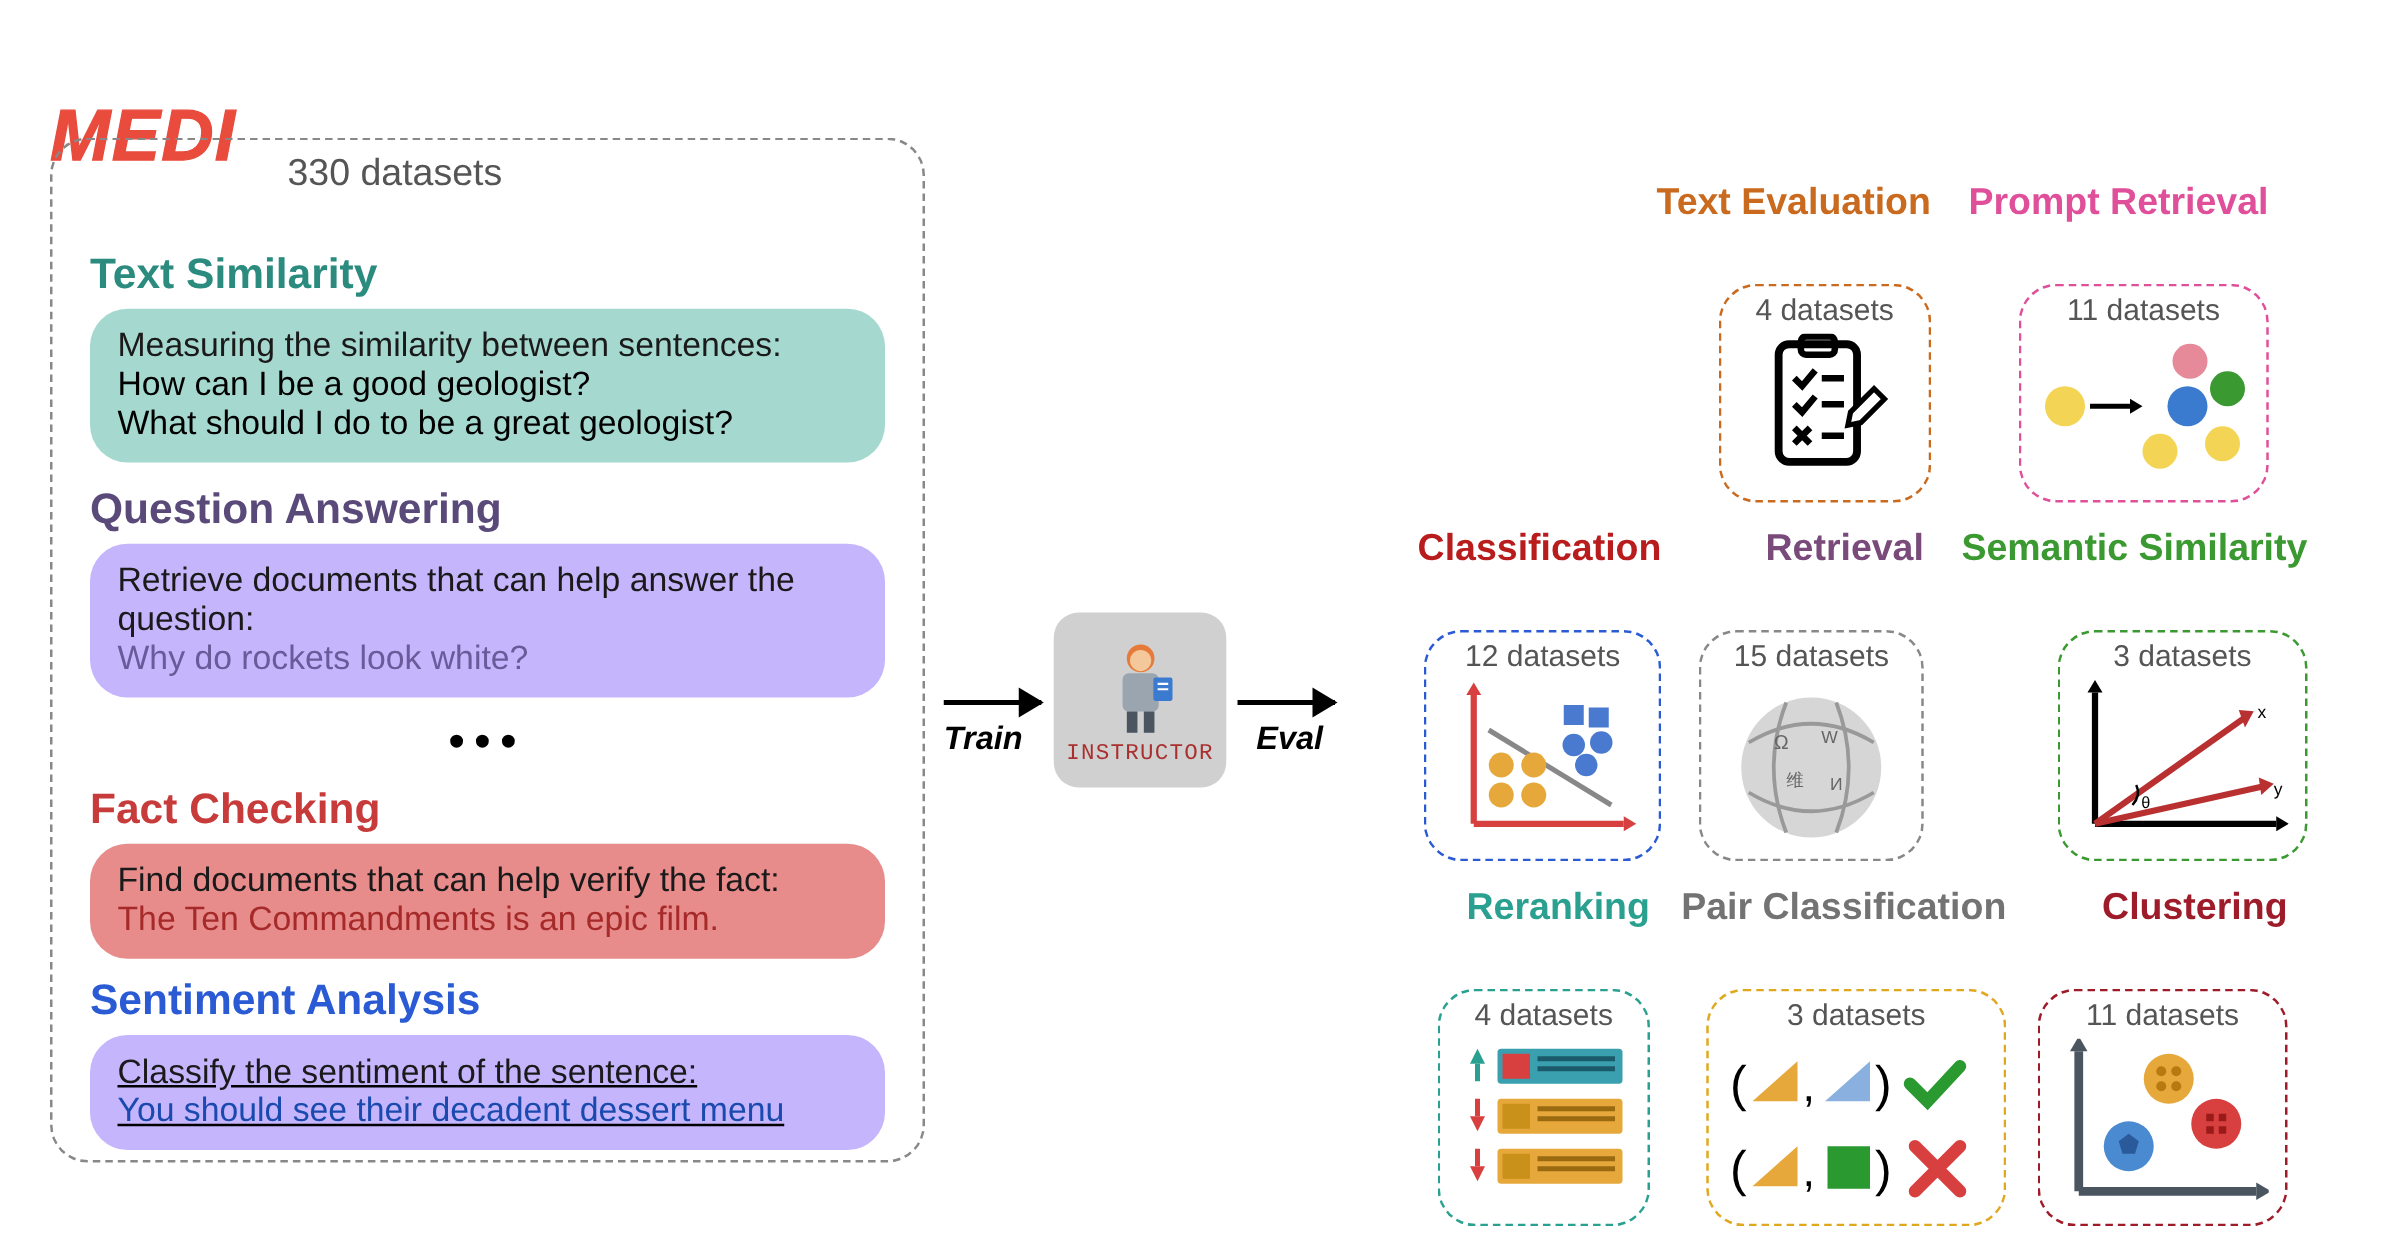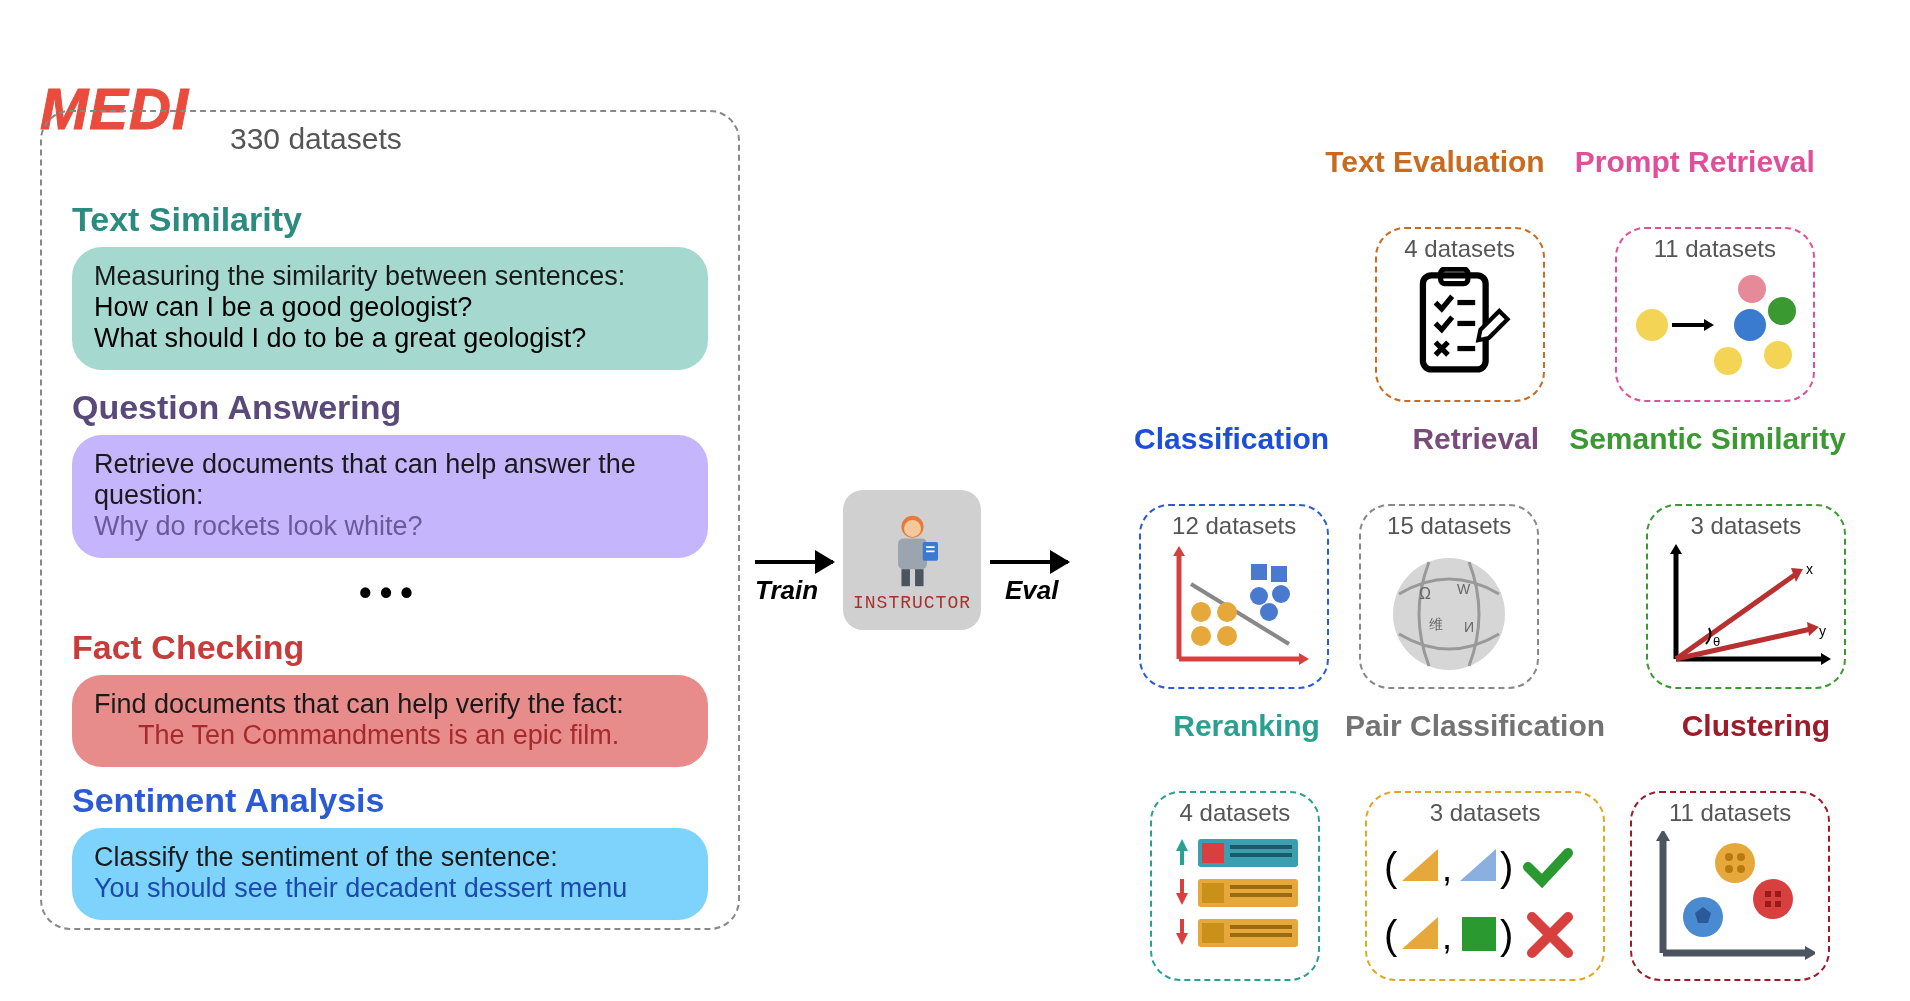--- a/index.html
+++ b/index.html
@@ -55,22 +55,22 @@
   margin-bottom: 14px;
 }
 .box-ts { background: #a5d9d0; margin-bottom: 18px; }
 .box-ts .instr { color: #1a1a1a; font-size: 27px; }
 .box-ts .ex { color: #000000; }
 .box-qa { background: #c4b5fd; }
 .box-qa .instr { color: #1a1a1a; }
 .box-qa .ex { color: #6b5a9a; }
 .box-fc { background: #e78b8b; }
 .box-fc .instr { color: #1a1a1a; }
-.box-fc .ex { color: #a62a2a; margin-left: 44px; }
-.box-sa { background: #7dd3fc; }
+.box-fc .ex { color: #a62a2a; }
+.box-sa { background: #c4b5fd; text-decoration: underline; }
 .box-sa .instr { color: #1a1a1a; }
 .box-sa .ex { color: #1a4aad; }
 .dots {
   text-align: center;
   font-size: 36px;
   font-weight: 700;
   letter-spacing: 8px;
   margin: 8px 0 0 0;
 }
 .arrow {
@@ -155,21 +155,21 @@
 }
 .eval-icon {
   display: flex;
   align-items: center;
   justify-content: center;
 }
 .te .eval-title { color: #c96a1f; }
 .te .eval-box { border-color: #c96a1f; width: 170px; height: 175px; }
 .pr .eval-title { color: #e0509a; }
 .pr .eval-box { border-color: #e0509a; width: 200px; height: 175px; }
-.cl .eval-title { color: #1d4ed8; }
+.cl .eval-title { color: #b91c1c; }
 .cl .eval-box { border-color: #2a5bd4; width: 190px; height: 185px; }
 .rt .eval-title { color: #7a4a7a; }
 .rt .eval-box { border-color: #888; width: 180px; height: 185px; }
 .ss .eval-title { color: #3a9930; }
 .ss .eval-box { border-color: #3a9930; width: 200px; height: 185px; }
 .rr .eval-title { color: #2aa090; }
 .rr .eval-box { border-color: #2aa090; width: 170px; height: 190px; }
 .pc .eval-title { color: #737373; }
 .pc .eval-box { border-color: #e0a81f; width: 240px; height: 190px; }
 .cg .eval-title { color: #9e1b2a; }

